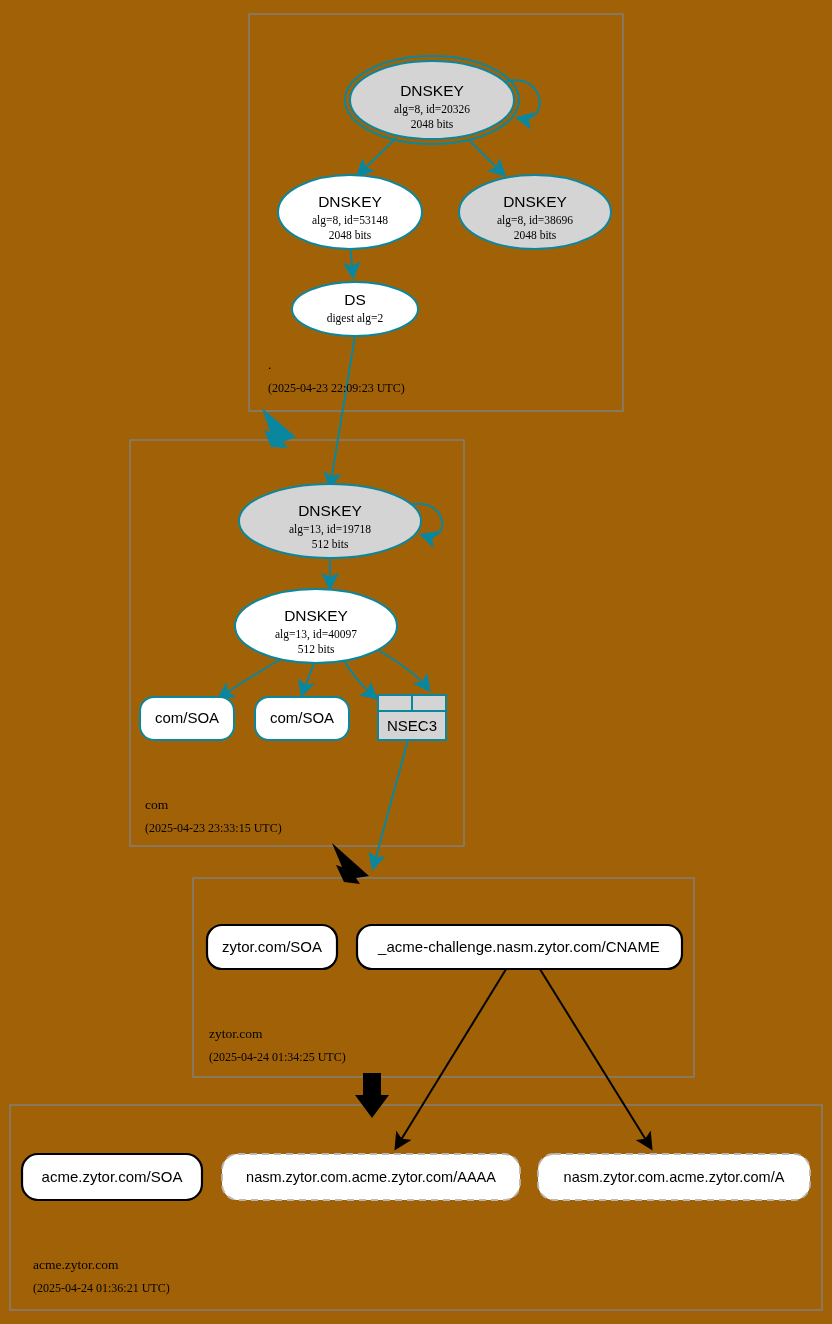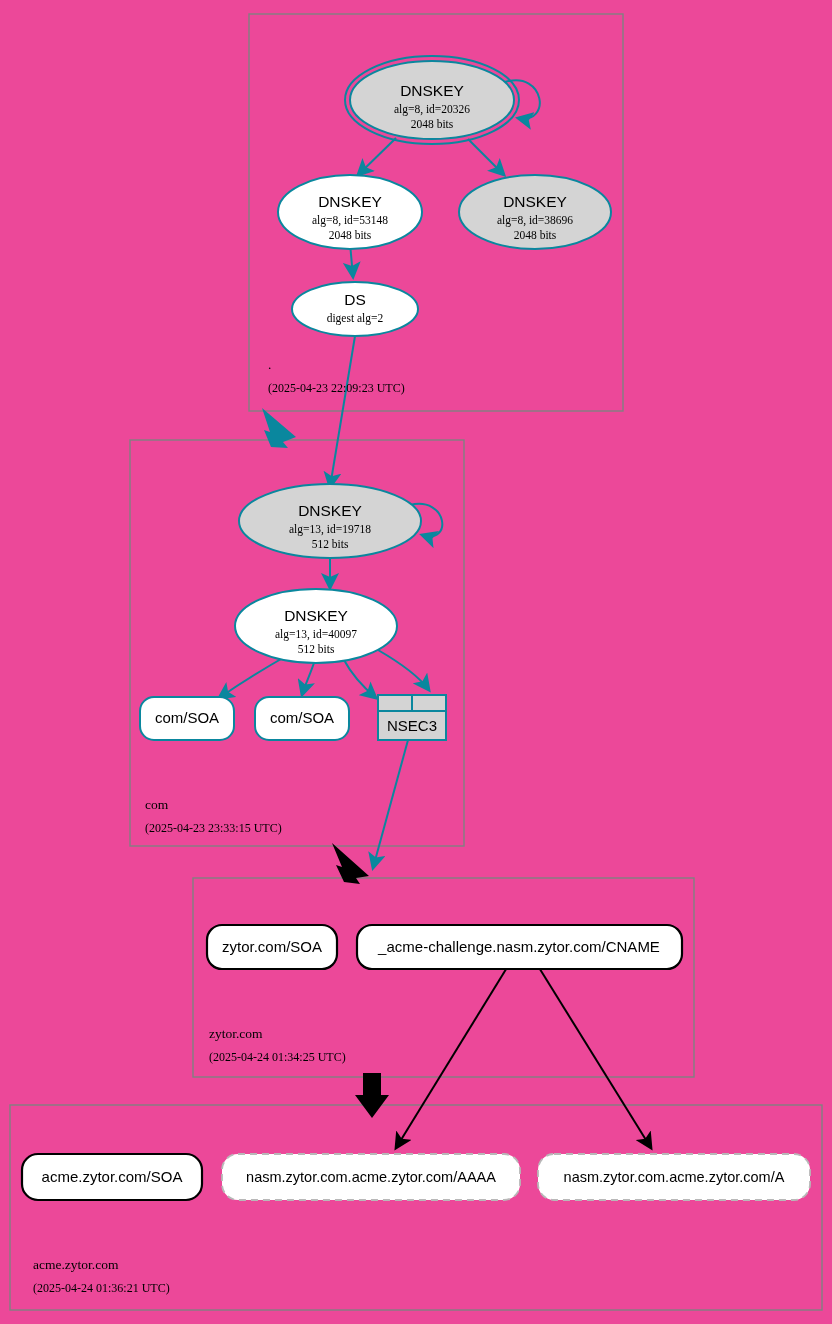--- a/index.html
+++ b/index.html
@@ -4,21 +4,21 @@
 <style>
   html, body {
     margin: 0;
     padding: 0;
     background: #ffffff;
   }
   #canvas {
     position: relative;
     width: 832px;
     height: 1324px;
-    background: #ec4899;
+    background: #a16207;
     font-family: "Liberation Sans", sans-serif;
     overflow: hidden;
   }
   svg.layer {
     position: absolute;
     left: 0;
     top: 0;
     width: 832px;
     height: 1324px;
     pointer-events: none;

